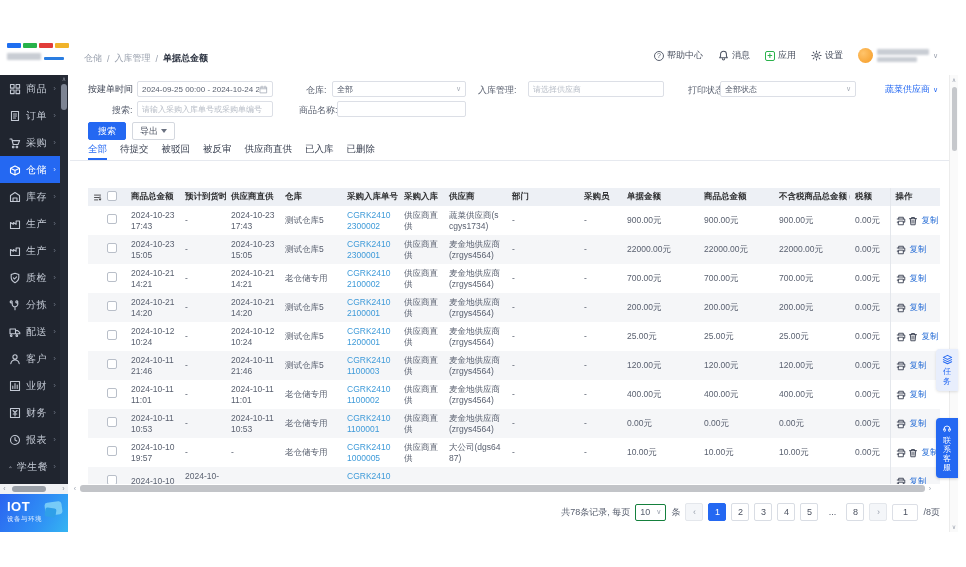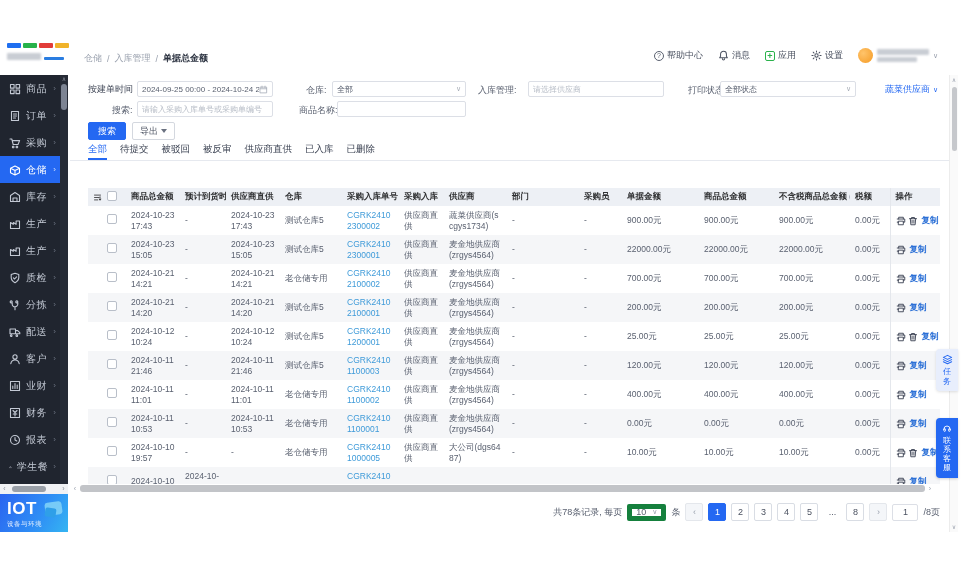--- a/index.html
+++ b/index.html
@@ -41,21 +41,21 @@
   .side-item.active .chev { color:#cfe0ff; }
   .side-vscroll { position:absolute; left:60px; top:75px; width:8px; height:409px; background:#262b36; }
   .side-vscroll .arr { color:#8b919c; font-size:6px; text-align:center; line-height:8px; }
   .side-vthumb { position:absolute; left:1px; top:9px; width:6px; height:26px; background:#7d8493; border-radius:3px; }
   .side-hscroll { position:absolute; left:0; top:484px; width:68px; height:10px; background:#f1f2f4;
     display:flex; align-items:center; }
   .side-hscroll .arr { width:9px; text-align:center; color:#8b919c; font-size:7px; line-height:10px; }
   .side-hthumb { height:6px; width:34px; background:#9aa0a8; border-radius:3px; margin-left:3px; }
   .iot-banner { position:absolute; left:0; top:494px; width:68px; height:38px;
     background:linear-gradient(120deg,#2a64f0 0%, #2f8ff5 60%, #35b5f2 100%); color:#fff; overflow:hidden; }
-  .iot-title { font-size:17px; font-weight:bold; margin:5px 0 0 7px; letter-spacing:0.5px; }
+  .iot-title { font-size:13px; font-weight:bold; margin:5px 0 0 7px; letter-spacing:0.5px; }
   .iot-sub { font-size:6.5px; margin:1px 0 0 7px; opacity:0.9; letter-spacing:0.5px; }
   .cloud1 { position:absolute; right:6px; top:8px; width:17px; height:13px; background:#7fd0f7;
     border-radius:3px; transform:rotate(-8deg); opacity:0.9; }
   .cloud2 { position:absolute; right:12px; top:14px; width:11px; height:9px; background:#2f9fe8;
     border-radius:2px; transform:rotate(8deg); }
 
   
   .content { position:absolute; left:70px; top:75px; width:880px; height:457px; background:#fff; }
   .f-label { font-size:9px; color:#5a6170; }
   .f-box { border:1px solid #dcdfe6; border-radius:2px; background:#fff; height:16px;
@@ -93,32 +93,32 @@
   table { border-collapse:collapse; table-layout:fixed; width:852px; font-size:8.5px; }
   th { background:#edf0f5; color:#303133; font-weight:bold; height:18px; text-align:left;
     padding:0 5px; white-space:nowrap; overflow:hidden; }
   td { height:29px; padding:2px 5px; color:#5a6170; vertical-align:middle; word-break:break-all;
     line-height:1.25; }
   tr.alt td { background:#f5f6f8; }
   td.ops, th.ops { border-left:1px solid #e4e7ec; white-space:nowrap; }
   .cbx { width:10px; height:10px; border:1px solid #b9bfc9; border-radius:2px; background:#fff;
     display:inline-block; cursor:pointer; }
   .lnk { color:#3f9bd9; cursor:pointer; }
-  .copy-lnk { color:#2a6fd6; cursor:pointer; margin-left:2px;font-weight:bold; }
+  .copy-lnk { color:#2a6fd6; cursor:pointer; margin-left:2px; }
   .op-ic { color:#3c4353; cursor:pointer; margin-right:2px; }
   .info-ic { display:inline-block; width:8px; height:8px; border:1px solid #a8aeb8; border-radius:50%;
     color:#a8aeb8; font-size:6px; line-height:7px; text-align:center; font-weight:normal; margin-left:2px; }
   .tbl-hscroll { position:absolute; top:409px; left:0; width:880px; height:9px; display:flex; align-items:center; }
   .tbl-hscroll .arr { color:#9aa1ae; font-size:7px; width:10px; text-align:center; cursor:pointer; }
   .tbl-hthumb { height:7px; flex:0 0 845px; background:#c2c4c8; border-radius:3px; cursor:grab; }
 
   
   .pagination { position:absolute; top:428px; right:10px; display:flex; align-items:center; gap:5px;
     font-size:9px; color:#5a6170; }
-  .psize { border:5px solid #15803d; border-radius:2px; height:17px; display:flex; align-items:center;
+  .psize { border:1px solid #15803d; border-radius:2px; height:17px; display:flex; align-items:center;
     gap:6px; padding:0 4px; cursor:pointer; }
   .pg { min-width:18px; height:18px; border:1px solid #d9dde4; border-radius:2px; background:#fff;
     display:flex; align-items:center; justify-content:center; cursor:pointer; color:#4a5160; }
   .pg.cur { background:#2468f2; border-color:#2468f2; color:#fff; }
   .pg.dots { border:none; background:transparent; }
   .pg.nav { color:#9aa1ae; background:#f4f6f9; border-color:#e4e7ec; }
   .jump { width:26px; height:17px; border:1px solid #dcdfe6; border-radius:2px; text-align:center;
     font-size:9px; color:#4a5160; font-family:inherit; }
 
   

